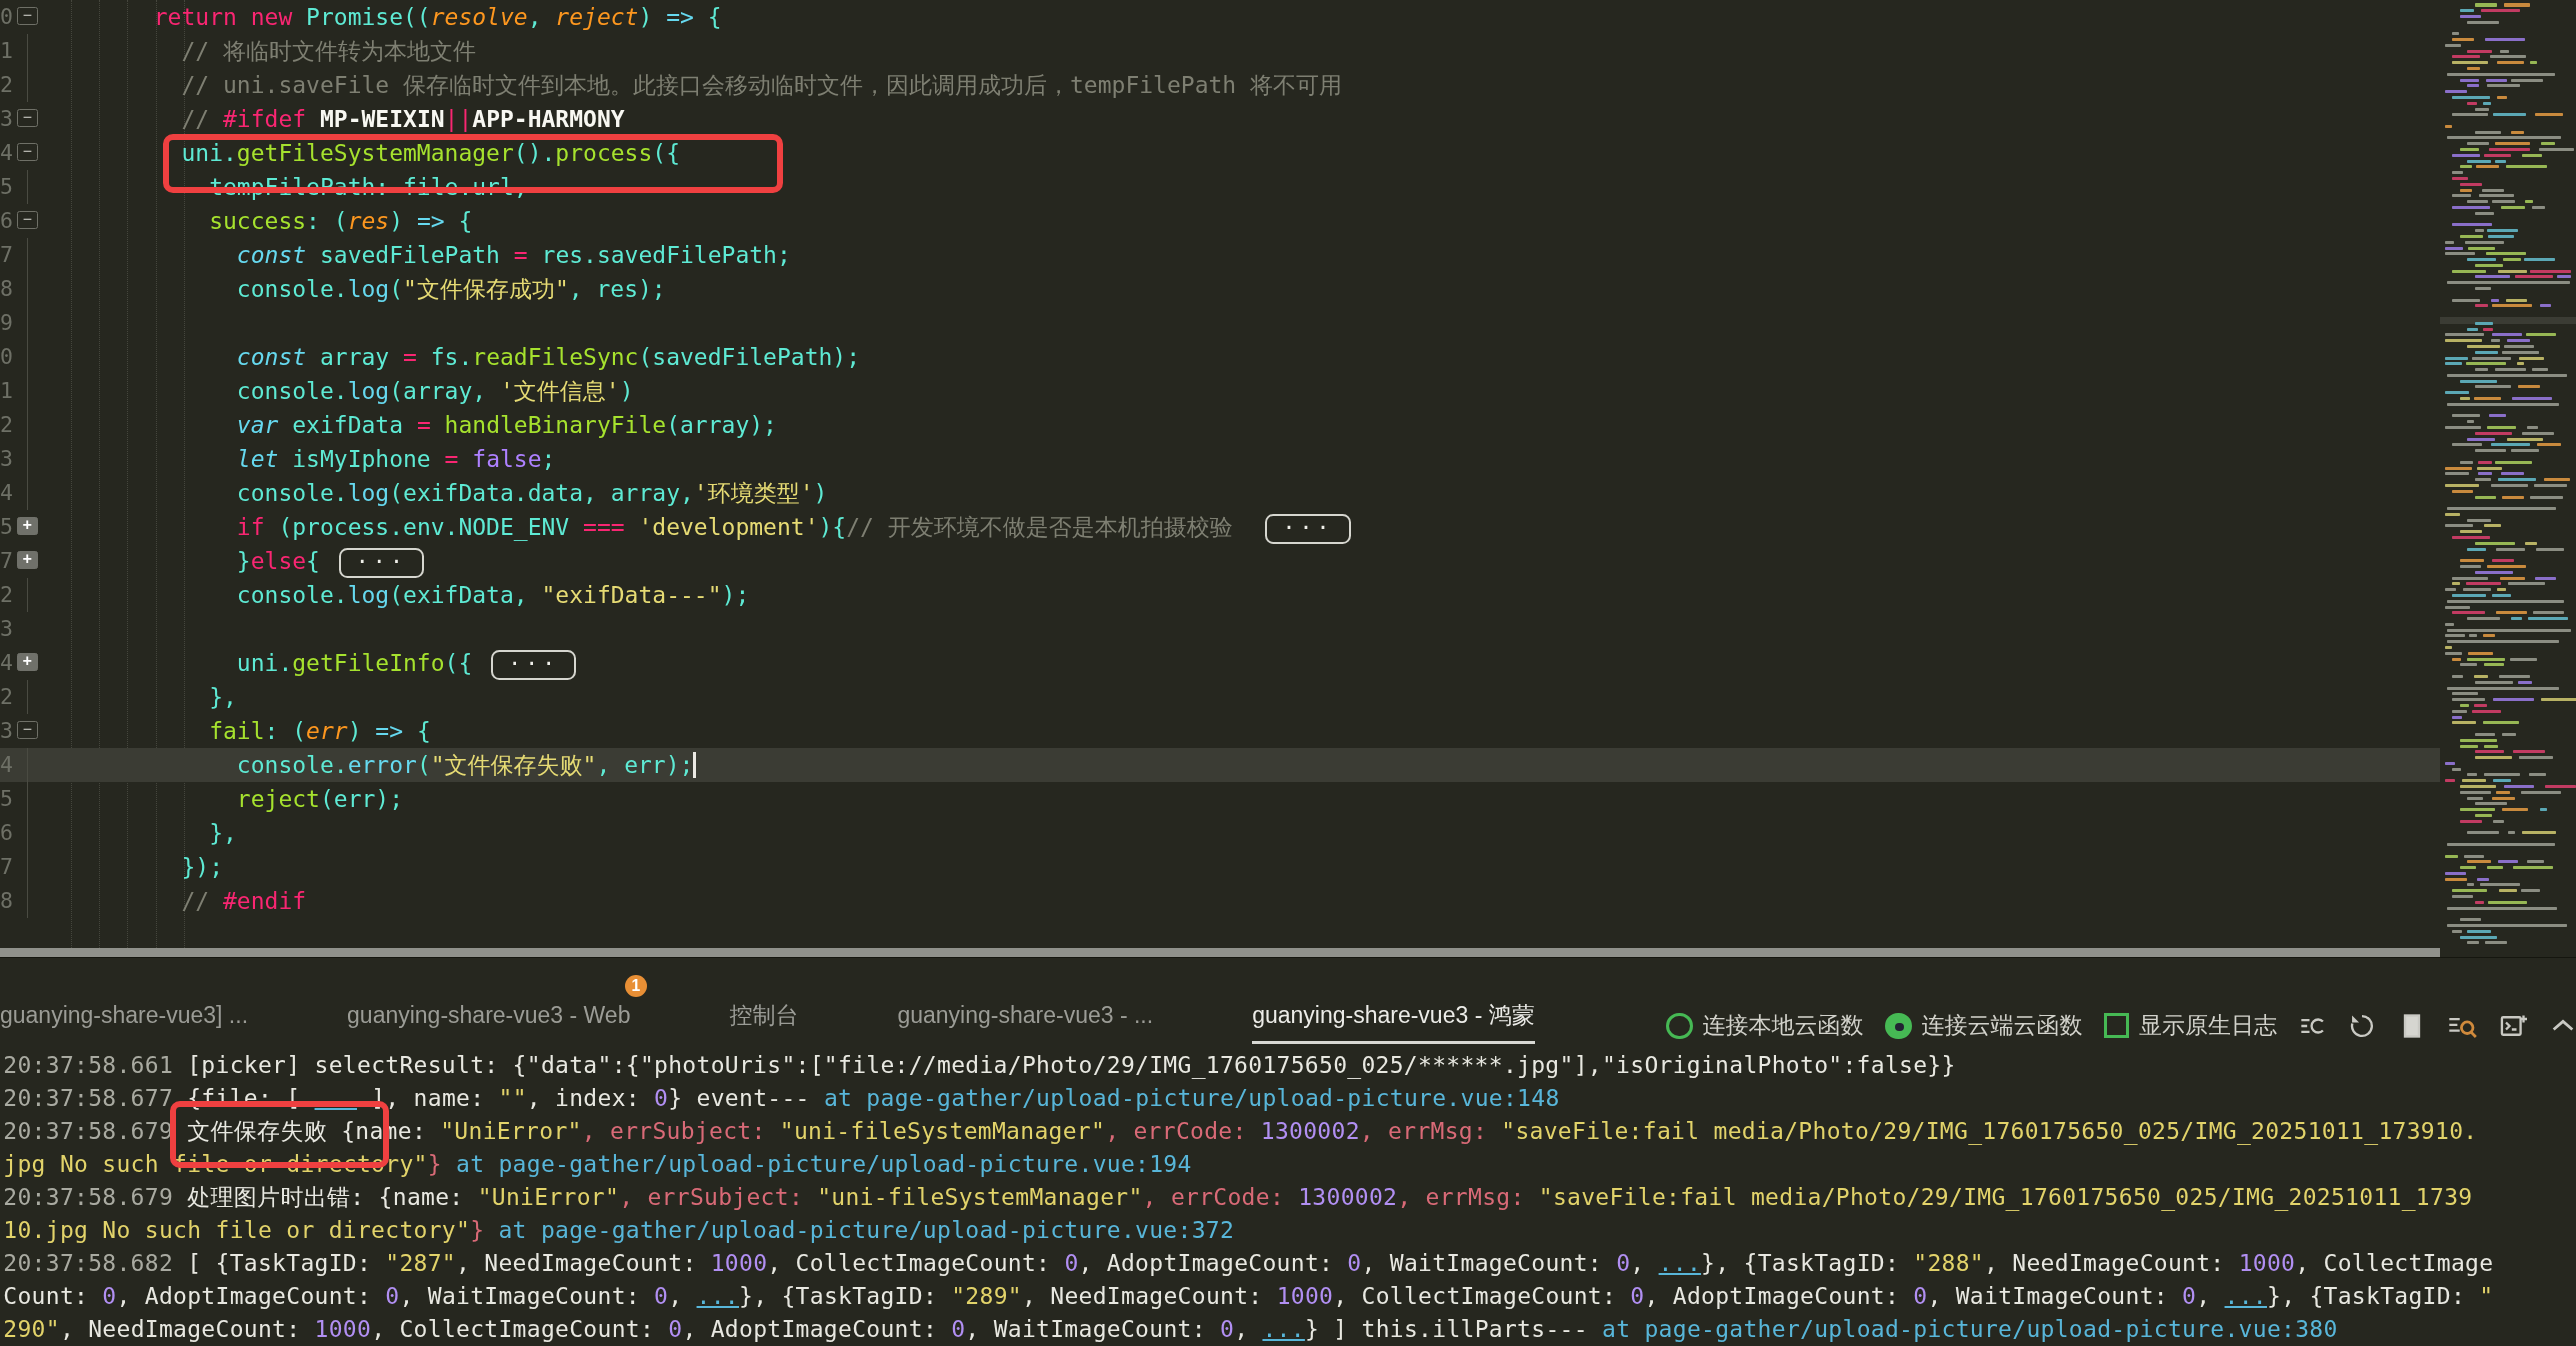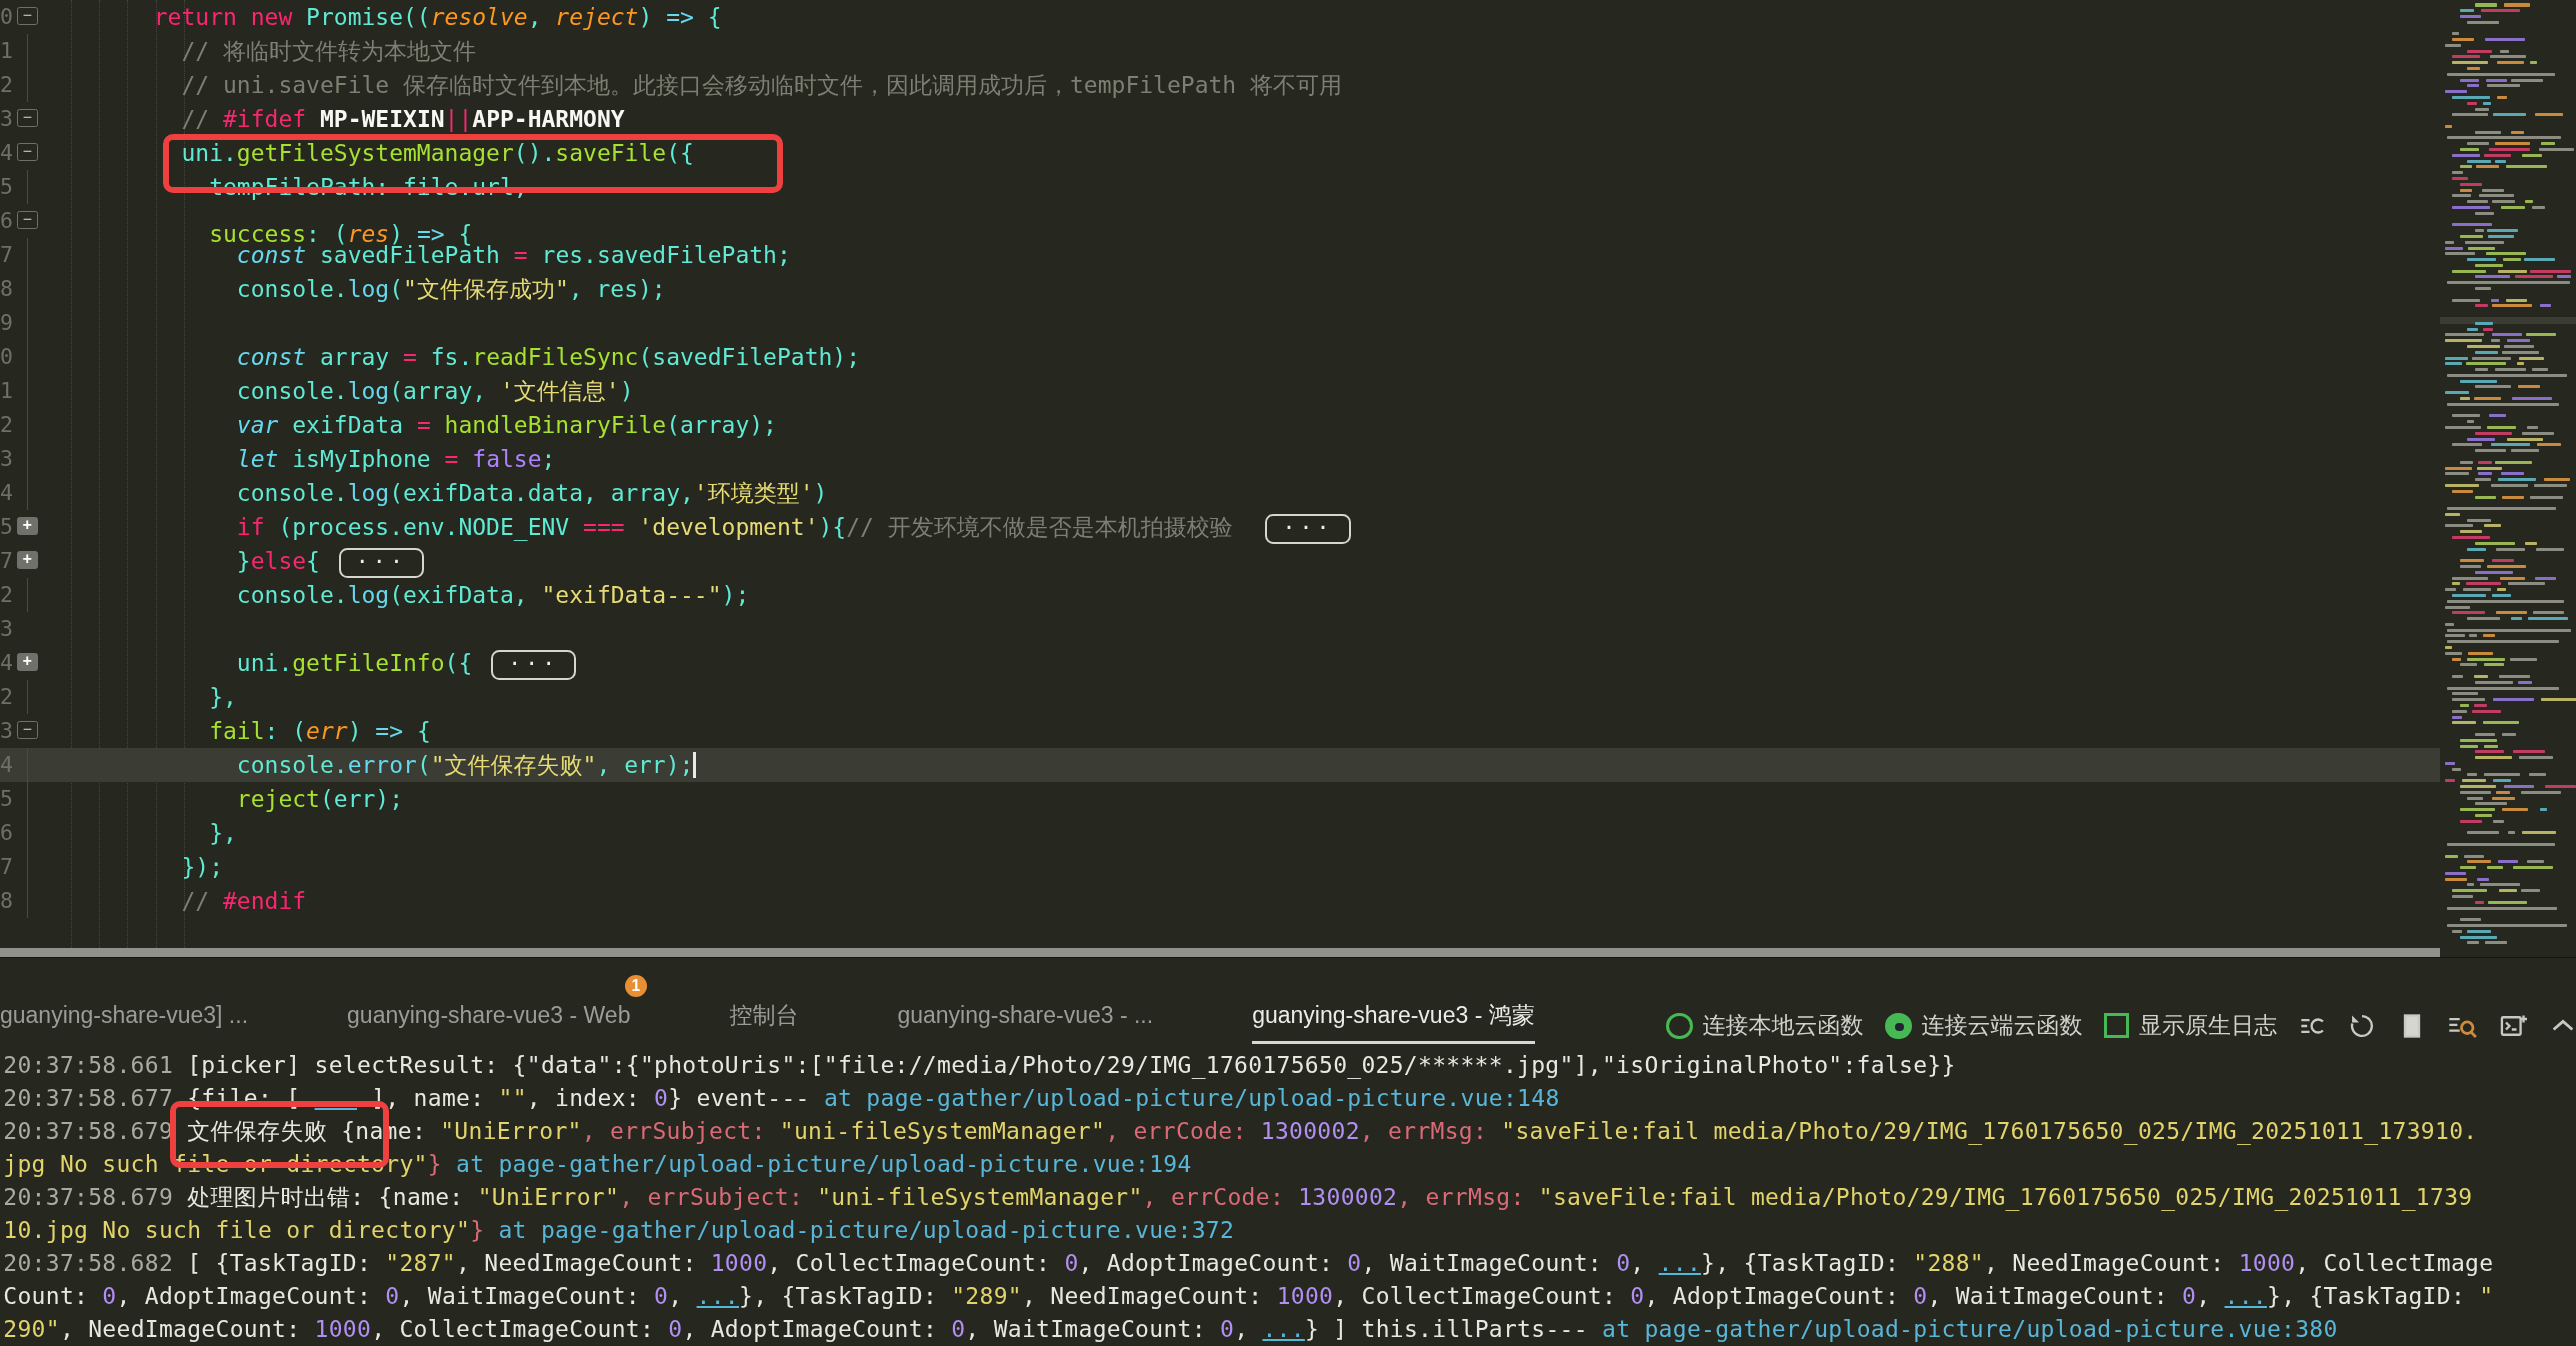--- a/index.html
+++ b/index.html
@@ -68,23 +68,23 @@
     <div class="guide" style="left:71px"></div>
     <div class="guide" style="left:99px"></div>
     <div class="guide" style="left:127px"></div>
     <div class="guide" style="left:156px"></div>
     <div class="guide" style="left:184px"></div>
     <div class="code-area">
         <div class="cl"><span class="lnum">0</span><span class="fold minus">−</span><span class="ct" style="padding-left: calc(8ch + 43px);"><span class="k">return </span><span class="k">new </span><span class="w">Promise((</span><span class="o">resolve</span><span class="w">, </span><span class="o">reject</span><span class="w">) </span><span class="t">=&gt;</span><span class="w"> {</span></span></div>
         <div class="cl"><span class="lnum">1</span><span class="gline"></span><span class="ct" style="padding-left: calc(10ch + 43px);"><span class="c">// 将临时文件转为本地文件</span></span></div>
         <div class="cl"><span class="lnum">2</span><span class="gline"></span><span class="ct" style="padding-left: calc(10ch + 43px);"><span class="c">// uni.saveFile 保存临时文件到本地。此接口会移动临时文件，因此调用成功后，tempFilePath 将不可用</span></span></div>
         <div class="cl"><span class="lnum">3</span><span class="fold minus">−</span><span class="ct" style="padding-left: calc(10ch + 43px);"><span class="c">// </span><span class="k">#ifdef </span><span class="B">MP-WEIXIN</span><span class="k">||</span><span class="B">APP-HARMONY</span></span></div>
-        <div class="cl"><span class="lnum">4</span><span class="fold minus">−</span><span class="ct" style="padding-left: calc(10ch + 43px);"><span class="w">uni.</span><span class="f">getFileSystemManager</span><span class="w">().</span><span class="f">saveFile</span><span class="w">({</span></span></div>
+        <div class="cl"><span class="lnum">4</span><span class="fold minus">−</span><span class="ct" style="padding-left: calc(10ch + 43px);"><span class="w">uni.</span><span class="f">getFileSystemManager</span><span class="w">().</span><span class="f">process</span><span class="w">({</span></span></div>
         <div class="cl"><span class="lnum">5</span><span class="gline"></span><span class="ct" style="padding-left: calc(12ch + 43px);"><span class="w">tempFilePath: file.url,</span></span></div>
-        <div class="cl"><span class="lnum">6</span><span class="fold minus">−</span><span class="ct" style="padding-left: calc(12ch + 43px); margin-top: 13px;"><span class="f">success</span><span class="w">: (</span><span class="o">res</span><span class="w">) </span><span class="t">=&gt;</span><span class="w"> {</span></span></div>
+        <div class="cl"><span class="lnum">6</span><span class="fold minus">−</span><span class="ct" style="padding-left: calc(12ch + 43px);"><span class="f">success</span><span class="w">: (</span><span class="o">res</span><span class="w">) </span><span class="t">=&gt;</span><span class="w"> {</span></span></div>
         <div class="cl"><span class="lnum">7</span><span class="gline"></span><span class="ct" style="padding-left: calc(14ch + 43px);"><span class="ti">const </span><span class="w">savedFilePath </span><span class="k">=</span><span class="w"> res.savedFilePath;</span></span></div>
         <div class="cl"><span class="lnum">8</span><span class="gline"></span><span class="ct" style="padding-left: calc(14ch + 43px);"><span class="w">console.</span><span class="t">log</span><span class="w">(</span><span class="s">"文件保存成功"</span><span class="w">, res);</span></span></div>
         <div class="cl"><span class="lnum">9</span><span class="gline"></span></div>
         <div class="cl"><span class="lnum">0</span><span class="gline"></span><span class="ct" style="padding-left: calc(14ch + 43px);"><span class="ti">const </span><span class="w">array </span><span class="k">=</span><span class="w"> fs.</span><span class="f">readFileSync</span><span class="w">(savedFilePath);</span></span></div>
         <div class="cl"><span class="lnum">1</span><span class="gline"></span><span class="ct" style="padding-left: calc(14ch + 43px);"><span class="w">console.</span><span class="t">log</span><span class="w">(array, </span><span class="s">'文件信息'</span><span class="w">)</span></span></div>
         <div class="cl"><span class="lnum">2</span><span class="gline"></span><span class="ct" style="padding-left: calc(14ch + 43px);"><span class="ti">var </span><span class="w">exifData </span><span class="k">=</span><span class="w"> </span><span class="f">handleBinaryFile</span><span class="w">(array);</span></span></div>
         <div class="cl"><span class="lnum">3</span><span class="gline"></span><span class="ct" style="padding-left: calc(14ch + 43px);"><span class="ti">let </span><span class="w">isMyIphone </span><span class="k">=</span><span class="w"> </span><span class="n">false</span><span class="w">;</span></span></div>
         <div class="cl"><span class="lnum">4</span><span class="gline"></span><span class="ct" style="padding-left: calc(14ch + 43px);"><span class="w">console.</span><span class="t">log</span><span class="w">(exifData.data, array,</span><span class="s">'环境类型'</span><span class="w">)</span></span></div>
         <div class="cl"><span class="lnum">5</span><span class="fold plus">+</span><span class="ct" style="padding-left: calc(14ch + 43px);"><span class="k">if</span><span class="w"> (process.env.NODE_ENV </span><span class="k">===</span><span class="w"> </span><span class="s">'development'</span><span class="w">){</span><span class="c">// 开发环境不做是否是本机拍摄校验</span><span class="w">  </span><span class="fbox">···</span></span></div>
         <div class="cl"><span class="lnum">7</span><span class="fold plus">+</span><span class="ct" style="padding-left: calc(14ch + 43px);"><span class="w">}</span><span class="k">else</span><span class="w">{ </span><span class="fbox">···</span></span></div>

